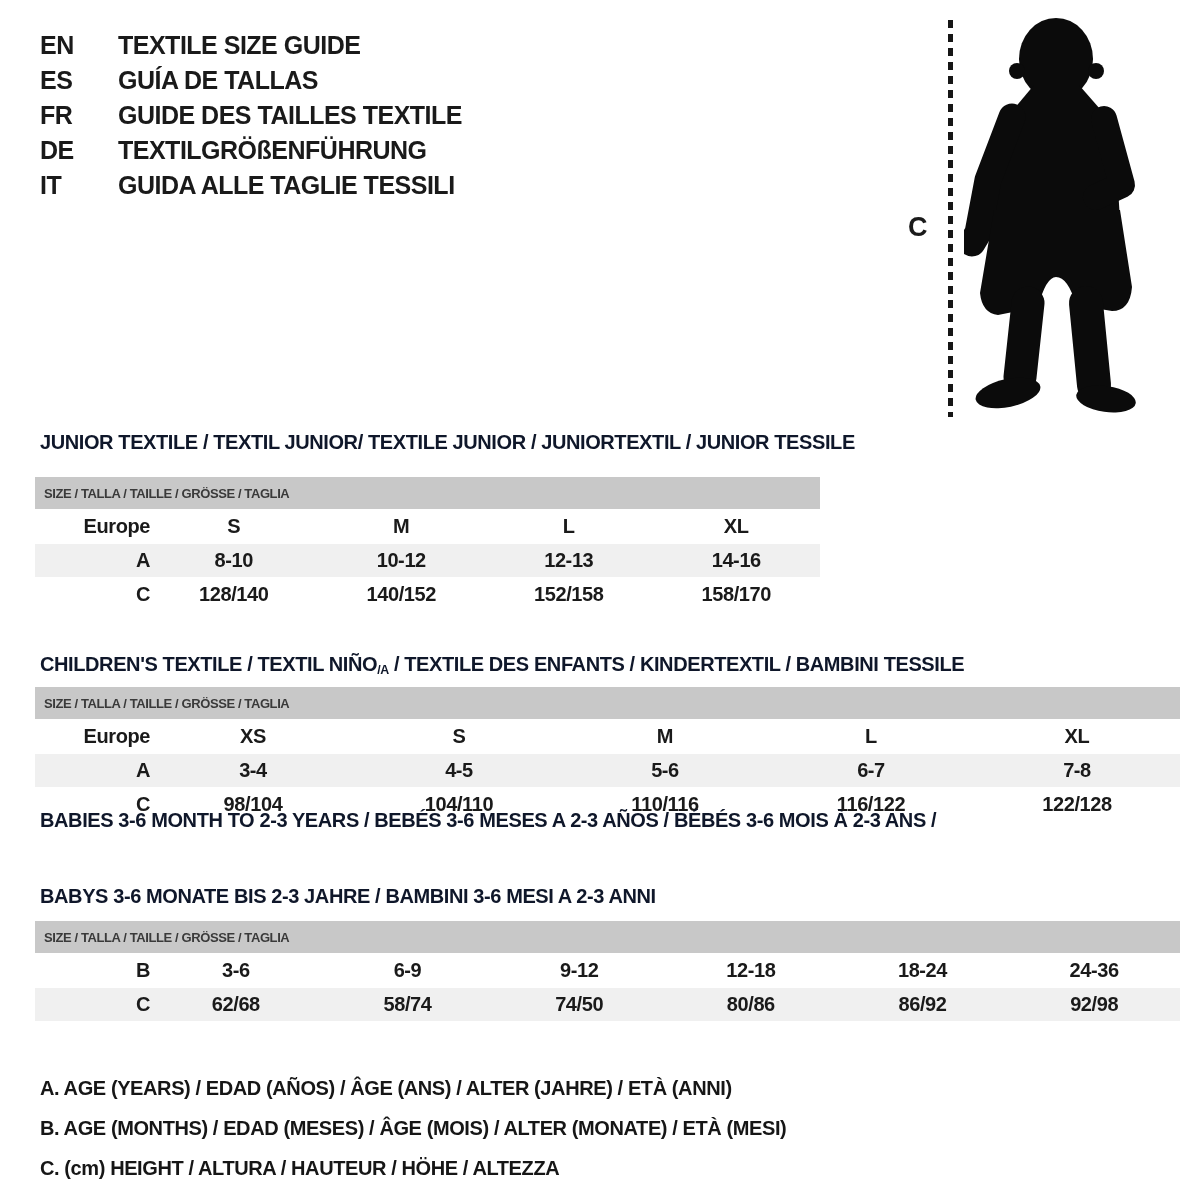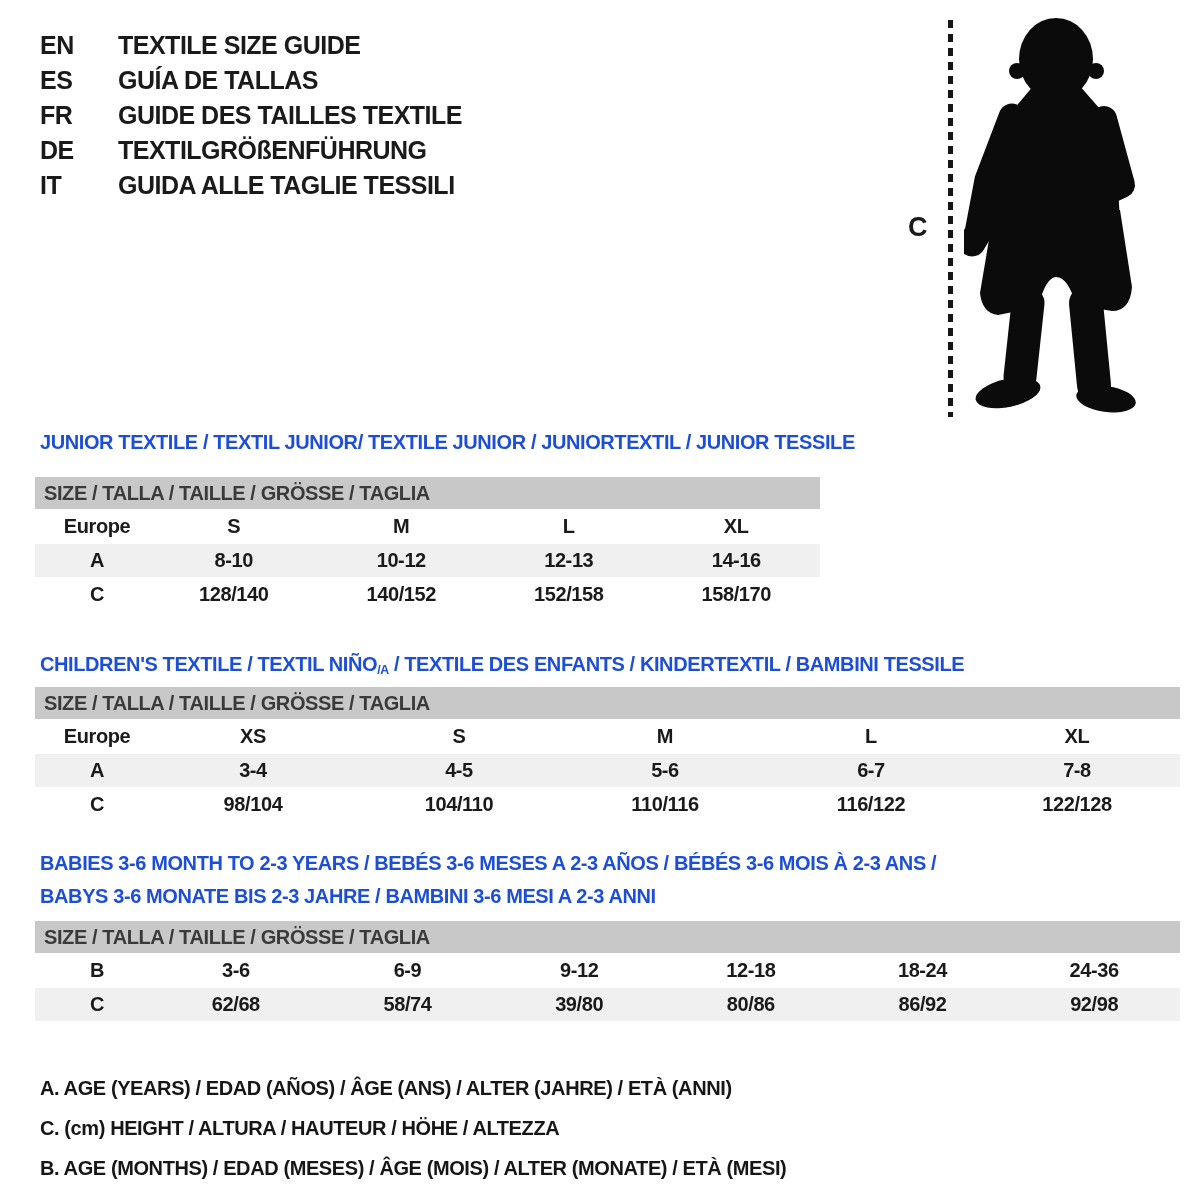--- a/index.html
+++ b/index.html
@@ -27,35 +27,35 @@
   }
   .measure-label{
     position:absolute;left:908px;top:212px;
     font-weight:700;font-size:27px;letter-spacing:-0.5px;
   }
   .silhouette{position:absolute;left:964px;top:14px;}
   
   .sec-title{
     position:absolute;left:40px;margin:0;
     font-weight:700;font-size:20px;line-height:24px;letter-spacing:-0.4px;
-    white-space:nowrap;color:#1d4ed8;
+    white-space:nowrap;color:#0f172a;
   }
   .sec-title .sub{font-size:0.62em;vertical-align:-0.28em;}
   .size-table{position:absolute;left:35px;}
   .size-bar{
     height:32px;background:#c8c8c8;color:#3a3a3a;
     display:flex;align-items:center;padding-left:9px;box-sizing:border-box;
-    font-weight:700;font-size:20px;letter-spacing:-0.4px;white-space:nowrap;
+    font-weight:700;font-size:13px;letter-spacing:-0.4px;white-space:nowrap;
   }
   .trow{
     display:grid;height:33px;margin-top:1px;align-items:center;
     font-weight:700;font-size:20px;letter-spacing:-0.4px;
   }
   .trow.shaded{background:#f0f0f0;}
-  .tlabel{padding-left:9px;text-align:center;}
+  .tlabel{padding-left:9px;text-align:right;}
   .tcell{text-align:center;}
   
   .legend{position:absolute;left:40px;top:1068px;}
   .legend p{
     margin:8px 0 15px 0;font-weight:700;font-size:20px;line-height:25px;
     letter-spacing:-0.4px;white-space:nowrap;color:#161616;
   }
 </style>
 </head>
 <body>
@@ -147,43 +147,43 @@
       <div class="trow" style="grid-template-columns: 115px repeat(5, 1fr);">
         <div class="tlabel">C</div>
         <div class="tcell">98/104</div>
         <div class="tcell">104/110</div>
         <div class="tcell">110/116</div>
         <div class="tcell">116/122</div>
         <div class="tcell">122/128</div>
       </div>
     </div>
 
-  <h2 class="sec-title" style="top:851px;">BABIES 3-6 MONTH TO 2-3 YEARS / BEBÉS 3-6 MESES A 2-3 AÑOS / BÉBÉS 3-6 MOIS À 2-3 ANS /</h2>
+  <h2 class="sec-title" style="top:808px;">BABIES 3-6 MONTH TO 2-3 YEARS / BEBÉS 3-6 MESES A 2-3 AÑOS / BÉBÉS 3-6 MOIS À 2-3 ANS /</h2>
   <h2 class="sec-title" style="top:884px;">BABYS 3-6 MONATE BIS 2-3 JAHRE / BAMBINI 3-6 MESI A 2-3 ANNI</h2>
   <div class="size-table" style="top:921px;width:1145px;">
       <div class="size-bar">SIZE / TALLA / TAILLE / GRÖSSE / TAGLIA</div>
       <div class="trow" style="grid-template-columns: 115px repeat(6, 1fr);">
         <div class="tlabel">B</div>
         <div class="tcell">3-6</div>
         <div class="tcell">6-9</div>
         <div class="tcell">9-12</div>
         <div class="tcell">12-18</div>
         <div class="tcell">18-24</div>
         <div class="tcell">24-36</div>
       </div>
       <div class="trow shaded" style="grid-template-columns: 115px repeat(6, 1fr);">
         <div class="tlabel">C</div>
         <div class="tcell">62/68</div>
         <div class="tcell">58/74</div>
-        <div class="tcell">39/80</div>
+        <div class="tcell">74/50</div>
         <div class="tcell">80/86</div>
         <div class="tcell">86/92</div>
         <div class="tcell">92/98</div>
       </div>
     </div>
 
   <div class="legend">
     <p>A. AGE (YEARS) / EDAD (AÑOS) / ÂGE (ANS) / ALTER (JAHRE) / ETÀ (ANNI)</p>
+    <p>B. AGE (MONTHS) / EDAD (MESES) / ÂGE (MOIS) / ALTER (MONATE) / ETÀ (MESI)</p>
     <p>C. (cm) HEIGHT / ALTURA / HAUTEUR / HÖHE / ALTEZZA</p>
-    <p>B. AGE (MONTHS) / EDAD (MESES) / ÂGE (MOIS) / ALTER (MONATE) / ETÀ (MESI)</p>
   </div>
 
 </div>
 
 </body></html>

